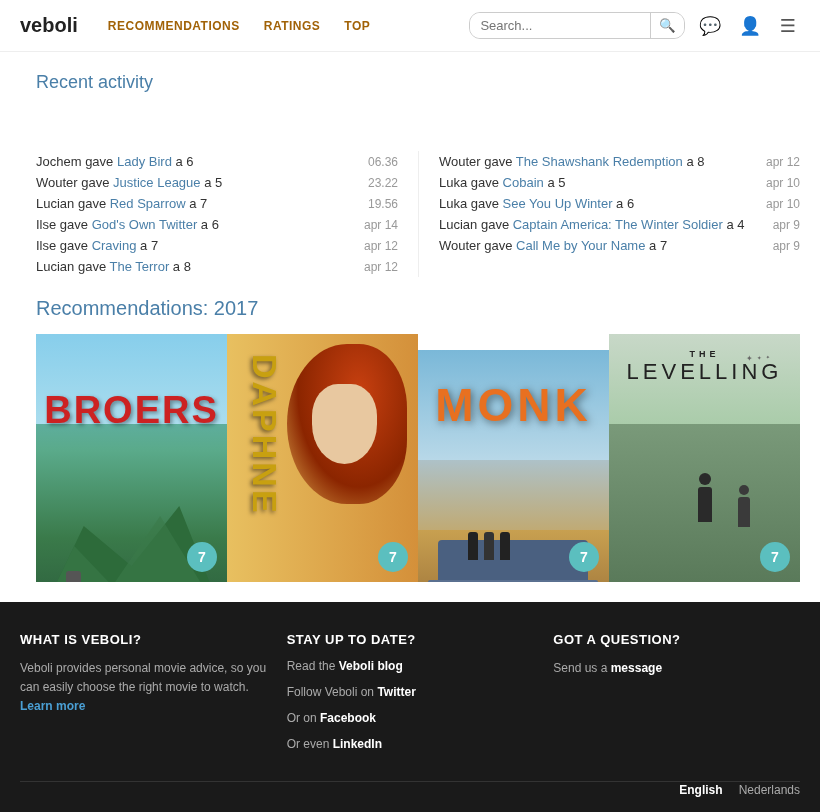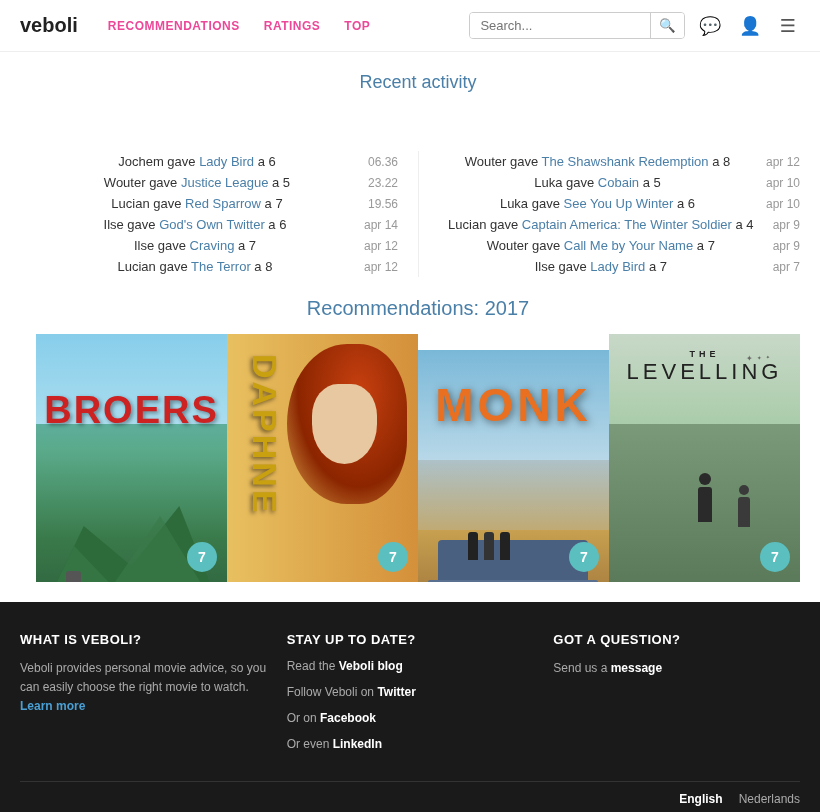--- a/index.html
+++ b/index.html
@@ -5,29 +5,29 @@
     * { margin: 0; padding: 0; box-sizing: border-box; }
     body { font-family: Arial, sans-serif; font-size: 13px; color: #333; background: #fff; width: 820px; }
 
     
     .header {
       display: flex; align-items: center; padding: 0 20px; height: 52px;
       border-bottom: 1px solid #eee; background: #fff;
     }
     .logo { font-size: 20px; font-weight: bold; color: #222; margin-right: 30px; text-decoration: none; }
     .nav { display: flex; gap: 24px; flex: 1; }
-    .nav a { font-size: 12px; font-weight: bold; color: #ec4899; text-decoration: none; letter-spacing: 0.5px; }
+    .nav a { font-size: 12px; font-weight: bold; color: #a16207; text-decoration: none; letter-spacing: 0.5px; }
     .header-right { display: flex; align-items: center; gap: 10px; }
-    .search-bar { display: flex; align-items: center; border: 1px solid #ccc; border-radius: 4px; overflow: hidden; }
+    .search-bar { display: flex; align-items: center; border: 1px solid #ccc; border-radius: 11px; overflow: hidden; }
     .search-bar input { border: none; outline: none; padding: 5px 10px; font-size: 13px; width: 180px; }
     .search-bar button { background: #fff; border: none; border-left: 1px solid #ccc; padding: 5px 8px; cursor: pointer; }
     .header-icon { background: none; border: none; cursor: pointer; font-size: 18px; color: #555; padding: 4px; }
 
     
-    .main { padding: 20px 20px 0 36px; text-align: center; }
+    .main { padding: 20px 20px 0 36px; }
 
     
     .section-title { font-size: 18px; color: #4a7fa8; font-weight: normal; margin-bottom: 14px; }
     .activity-grid { display: grid; grid-template-columns: 1fr 1fr; gap: 0; margin-bottom: 20px; }
     .activity-col { display: flex; flex-direction: column; gap: 0; margin-top: 44px; }
     .activity-row {
       display: flex; align-items: baseline; justify-content: space-between;
       padding: 3px 0; border-bottom: none; font-size: 13px; color: #333;
     }
     .activity-row .left { flex: 1; }
@@ -51,21 +51,21 @@
 
     
     .footer { background: #1a1a1a; color: #ccc; padding: 30px 20px 20px 20px; margin-top: 20px; }
     .footer-grid { display: grid; grid-template-columns: 1fr 1fr 1fr; gap: 20px; margin-bottom: 30px; }
     .footer-section h3 { color: #fff; font-size: 13px; font-weight: bold; margin-bottom: 12px; letter-spacing: 0.5px; }
     .footer-section p { font-size: 12px; color: #aaa; line-height: 1.6; }
     .footer-section a { color: #fff; font-weight: bold; text-decoration: none; }
     .footer-section .footer-link { color: #4a9fd4; font-weight: bold; text-decoration: none; }
     .footer-links { display: flex; flex-direction: column; gap: 12px; font-size: 12px; color: #aaa; }
     .footer-links a { color: #fff; font-weight: bold; text-decoration: none; display: inline; }
-    .footer-bottom { display: flex; justify-content: flex-end; gap: 16px; padding-top: 10px; border-top: 1px solid #333; }
+    .footer-bottom { display: flex; justify-content: flex-end; gap: 16px; padding-top: 1px; border-top: 1px solid #333; }
     .footer-bottom a { font-size: 12px; color: #aaa; text-decoration: none; }
     .footer-bottom a.active { color: #fff; font-weight: bold; }
 
     
     .activity-left-col { padding-right: 20px; }
     .activity-right-col { padding-left: 20px; border-left: 1px solid #eee; }
   </style>
 </head>
 <body>
 
@@ -142,24 +142,20 @@
           <span class="time">apr 10</span>
         </div>
         <div class="activity-row">
           <span class="left">Lucian gave <a class="activity-link" href="#">Captain America: The Winter Soldier</a> a 4</span>
           <span class="time">apr 9</span>
         </div>
         <div class="activity-row">
           <span class="left">Wouter gave <a class="activity-link" href="#">Call Me by Your Name</a> a 7</span>
           <span class="time">apr 9</span>
         </div>
-        <div class="activity-row">
-          <span class="left">Ilse gave <a class="activity-link" href="#">Lady Bird</a> a 7</span>
-          <span class="time">apr 7</span>
-        </div>
       </div>
     </div>
   </section>
 
   <section>
     <h2 class="rec-title">Recommendations: 2017</h2>
     <div class="rec-grid">
 
       <div class="rec-item">
         <div class="rec-poster" style="background: linear-gradient(to bottom, #6abadc 0%, #5aaa8a 40%, #3a7a4a 70%, #2a5a3a 100%); height:292px; position:relative; overflow:hidden;">

